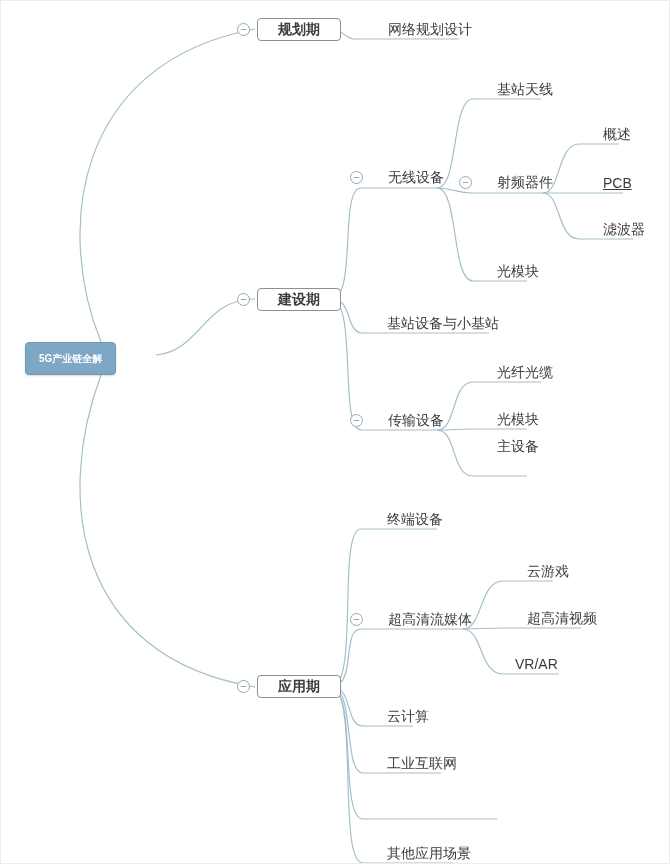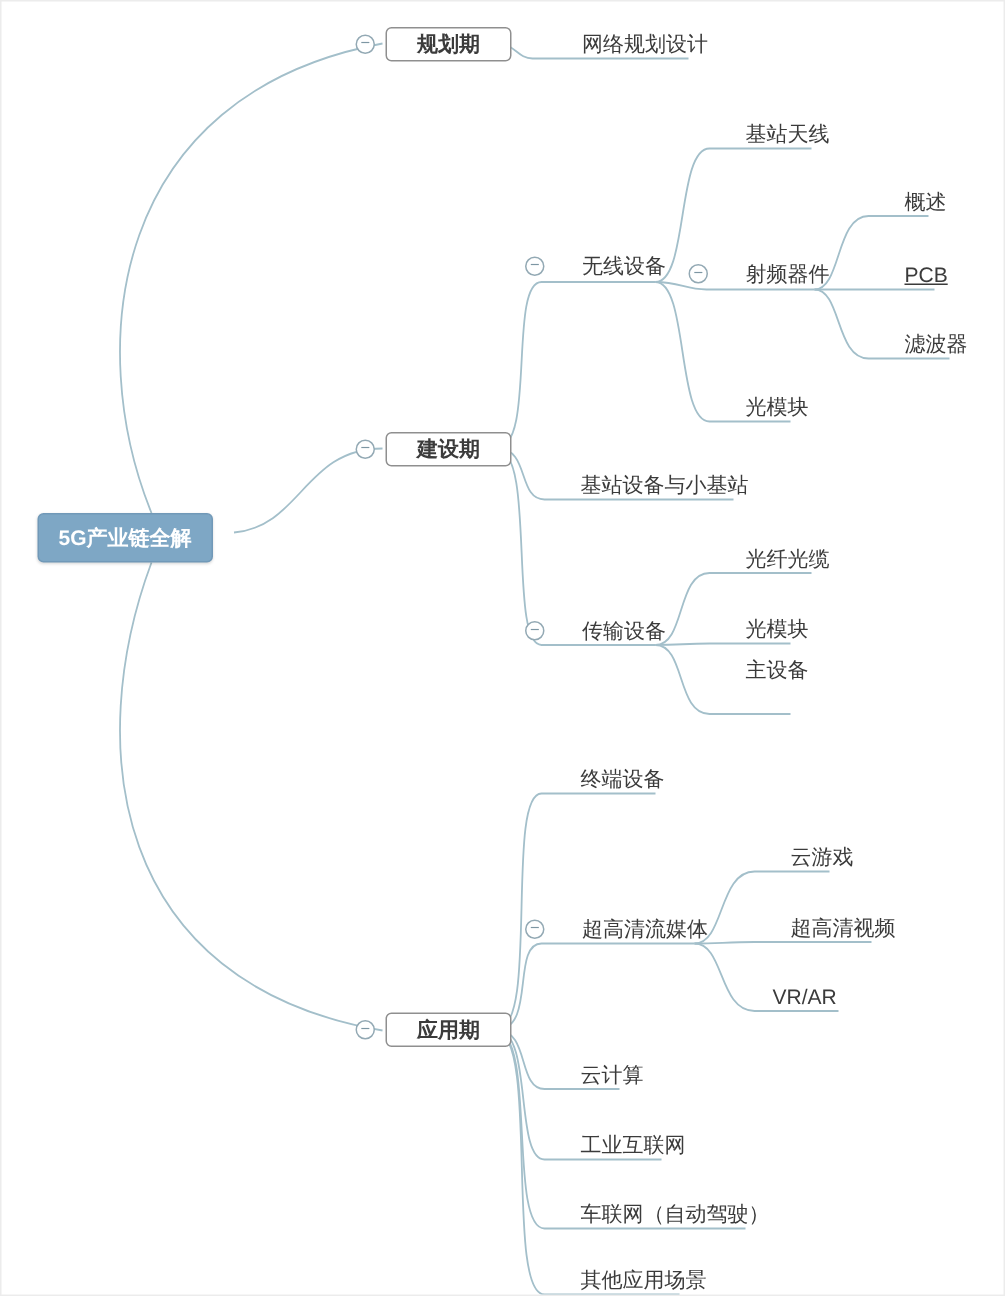--- a/index.html
+++ b/index.html
@@ -14,21 +14,21 @@
     position:absolute;white-space:nowrap;font-size:14px;color:#3b3b3b;
     line-height:19px;cursor:default;
   }
   .leaf{padding:0;margin-left:20px;}
   .boxed{
     background:#ffffff;border:1px solid #8f8f8f;border-radius:4px;
     padding:2px 20px;font-weight:700;color:#3b3b3b;font-size:14px;line-height:17px;
   }
   .root{
     background:#7ea7c5;color:#ffffff;border-radius:4px;border:1px solid #7199b8;
-    padding:7px 13px;font-weight:700;font-size:14px;line-height:17px;
+    padding:7px 13px;font-weight:700;font-size:10px;line-height:17px;
     box-shadow:0 1px 2px rgba(0,0,0,.15);
   }
   .collapse{
     position:absolute;width:13px;height:13px;border-radius:50%;
     border:1px solid #93a9b4;background:#ffffff;box-sizing:border-box;
     color:#7d96a3;font-size:11px;line-height:10px;text-align:center;
     cursor:pointer;user-select:none;
   }
 </style>
 </head>
@@ -112,16 +112,15 @@
 
   <span class="collapse" style="left:349px;top:612px;">−</span>
   <div class="node leaf" style="left:367px;top:609px;">超高清流媒体</div>
 
   <div class="node leaf" style="left:506px;top:561px;">云游戏</div>
   <div class="node leaf" style="left:506px;top:608px;">超高清视频</div>
   <div class="node leaf" style="left:494px;top:654px;">VR/AR</div>
 
   <div class="node leaf" style="left:366px;top:706px;">云计算</div>
   <div class="node leaf" style="left:366px;top:753px;">工业互联网</div>
-  <div class="node leaf" style="left:366px;top:799px;">车联网（自动驾驶）</div>
   <div class="node leaf" style="left:366px;top:843px;text-align:center;">其他应用场景</div>
 
 </div>
 
 </body></html>

